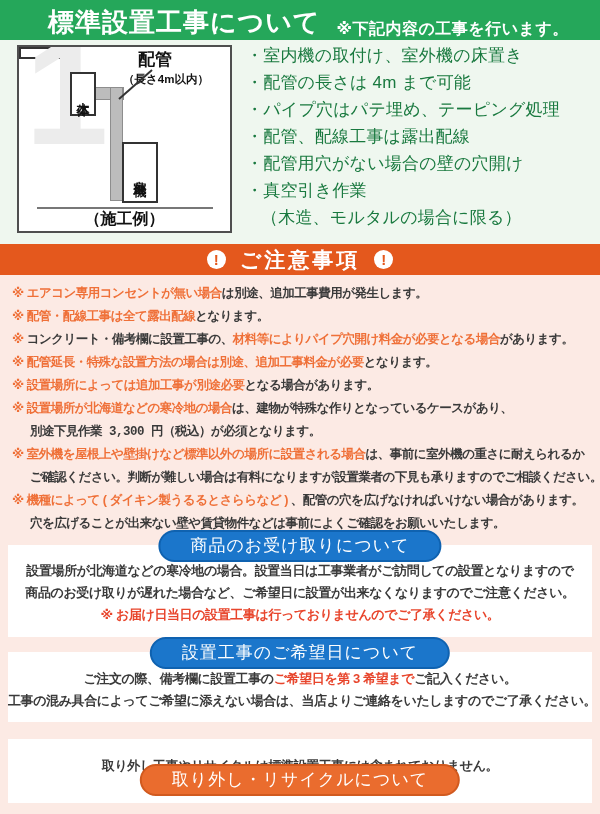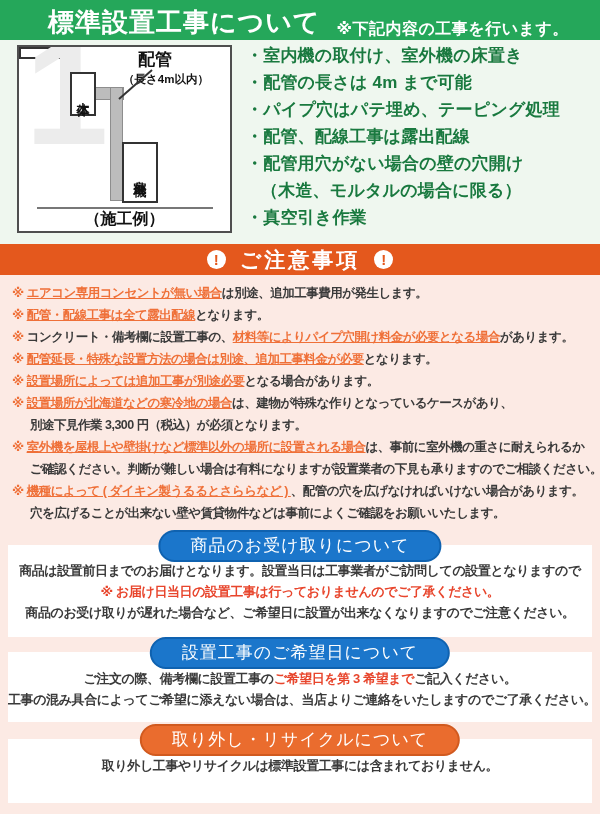--- a/index.html
+++ b/index.html
@@ -27,50 +27,50 @@
   .unit-box{left:51px;top:25px;width:22px;height:40px;}
   .outdoor-box{left:103px;top:95px;width:32px;height:57px;}
   .base-box{left:96px;top:152px;width:48px;height:8px;z-index:2;background:#fff;border:2px solid #333;}
   .ground{position:absolute;left:18px;top:160px;width:176px;border-top:2px solid #777;z-index:1;}
   .pipe-label{position:absolute;left:119px;top:1px;font-size:17px;font-weight:800;color:#111;z-index:2;white-space:nowrap;}
   .pipe-note{position:absolute;left:104px;top:25px;font-size:11.5px;font-weight:700;color:#111;z-index:2;white-space:nowrap;}
   .leader{position:absolute;left:0;top:0;z-index:2;}
   .caption{position:absolute;left:0;right:0;top:162px;text-align:center;font-size:16px;font-weight:800;color:#111;z-index:2;}
 
   .bullets{position:absolute;left:246px;top:2px;width:350px;}
-  .bullet{font-size:17px;font-weight:700;color:#19793f;line-height:27px;white-space:nowrap;letter-spacing:0.2px;}
+  .bullet{font-size:17px;font-weight:400;color:#19793f;line-height:27px;white-space:nowrap;letter-spacing:0.2px;}
   .bullet.indent{padding-left:15px;}
 
   
   .banner{position:absolute;left:0;top:244px;width:600px;height:31px;background:#e4581d;
           display:flex;align-items:center;justify-content:center;gap:14px;}
   .banner .blabel{color:#fff;font-size:21px;font-weight:800;letter-spacing:3px;}
   .excl{width:19px;height:19px;border-radius:50%;background:#fff;color:#e4581d;font-size:15px;font-weight:800;
         display:flex;align-items:center;justify-content:center;line-height:1;}
 
   
   .notes{position:absolute;left:0;top:275px;width:600px;height:252px;padding:7px 10px 0 12px;box-sizing:border-box;}
   .note-line{font-size:12.5px;font-weight:700;line-height:22px;white-space:nowrap;letter-spacing:-0.5px;}
   .note-line.cont{padding-left:18px;}
-  .c-n{color:#3a3a3a;}
-  .c-hl{color:#ef7038;text-decoration:underline;}
+  .c-n{color:#3a3a3a;font-family:Liberation Mono, monospace;}
+  .c-hl{color:#ef7038;}
   .c-red{color:#e8452c;}
   .marker{color:#ef7038;}
 
   
   .sections{position:absolute;left:8px;top:525px;width:584px;}
   .sec{position:relative;background:#fff;}
   .sec1{margin-top:20px;height:92px;}
   .sec2{margin-top:15px;height:70px;}
   .sec3{margin-top:17px;height:64px;}
   .pill{position:absolute;top:-15px;left:50%;transform:translateX(-50%);height:28px;line-height:28px;
         padding:0 30px;border-radius:16px;color:#fff;font-size:17px;font-weight:400;white-space:nowrap;
         letter-spacing:1px;}
   .pill.blue{background:#1b76cb;border:2px solid #0f62b0;}
-  .pill.orange{background:#ea6c2e;border:2px solid #d15a1f;}
+  .pill.orange{background:#ea6c2e;border:2px solid #d15a1f;margin-top:40px;}
   .sec-body{padding-top:16px;text-align:center;}
   .sec1 .sec-body{padding-top:15px;}
   .body-line{font-size:13px;font-weight:700;line-height:21px;white-space:nowrap;letter-spacing:-0.4px;}
 </style>
 </head>
 <body>
 
 <div class="stage">
 
   <div class="header">
@@ -97,22 +97,22 @@
         <line x1="133" y1="23" x2="100" y2="52" stroke="#333" stroke-width="2"></line>
       </svg>
       <div class="caption">（施工例）</div>
     </div>
     <div class="bullets">
         <div class="bullet">・室内機の取付け、室外機の床置き</div>
         <div class="bullet">・配管の長さは 4m まで可能</div>
         <div class="bullet">・パイプ穴はパテ埋め、テーピング処理</div>
         <div class="bullet">・配管、配線工事は露出配線</div>
         <div class="bullet">・配管用穴がない場合の壁の穴開け</div>
+        <div class="bullet">・真空引き作業</div>
         <div class="bullet indent">（木造、モルタルの場合に限る）</div>
-        <div class="bullet">・真空引き作業</div>
       </div>
   </div>
 
   <div class="banner">
     <span class="excl">!</span>
     <span class="blabel">ご注意事項</span>
     <span class="excl">!</span>
   </div>
 
   <div class="notes">
@@ -126,23 +126,23 @@
       <div class="note-line"><span class="marker">※ </span><span class="c-hl">室外機を屋根上や壁掛けなど標準以外の場所に設置される場合</span><span class="c-n">は、事前に室外機の重さに耐えられるか</span></div>
       <div class="note-line cont"><span class="c-n">ご確認ください。判断が難しい場合は有料になりますが設置業者の下見も承りますのでご相談ください。</span></div>
       <div class="note-line"><span class="marker">※ </span><span class="c-hl">機種によって ( ダイキン製うるるとさららなど ) </span><span class="c-n">、配管の穴を広げなければいけない場合があります。</span></div>
       <div class="note-line cont"><span class="c-n">穴を広げることが出来ない壁や賃貸物件などは事前によくご確認をお願いいたします。</span></div>
     </div>
 
   <div class="sections">
     <div class="sec sec1">
       <div class="pill blue">商品のお受け取りについて</div>
       <div class="sec-body">
-          <div class="body-line"><span class="c-n">商品は設置前日までのお届けとなります。設置当日は工事業者がご訪問しての設置となりますので</span></div>
+          <div class="body-line"><span class="c-n">設置場所が北海道などの寒冷地の場合。設置当日は工事業者がご訪問しての設置となりますので</span></div>
+          <div class="body-line"><span class="c-n">商品のお受け取りが遅れた場合など、ご希望日に設置が出来なくなりますのでご注意ください。</span></div>
           <div class="body-line"><span class="c-red">※ お届け日当日の設置工事は行っておりませんのでご了承ください。</span></div>
-          <div class="body-line"><span class="c-n">商品のお受け取りが遅れた場合など、ご希望日に設置が出来なくなりますのでご注意ください。</span></div>
         </div>
     </div>
     <div class="sec sec2">
       <div class="pill blue">設置工事のご希望日について</div>
       <div class="sec-body">
           <div class="body-line"><span class="c-n">ご注文の際、備考欄に設置工事の</span><span class="c-red">ご希望日を第 3 希望まで</span><span class="c-n">ご記入ください。</span></div>
           <div class="body-line"><span class="c-n">工事の混み具合によってご希望に添えない場合は、当店よりご連絡をいたしますのでご了承ください。</span></div>
         </div>
     </div>
     <div class="sec sec3">

